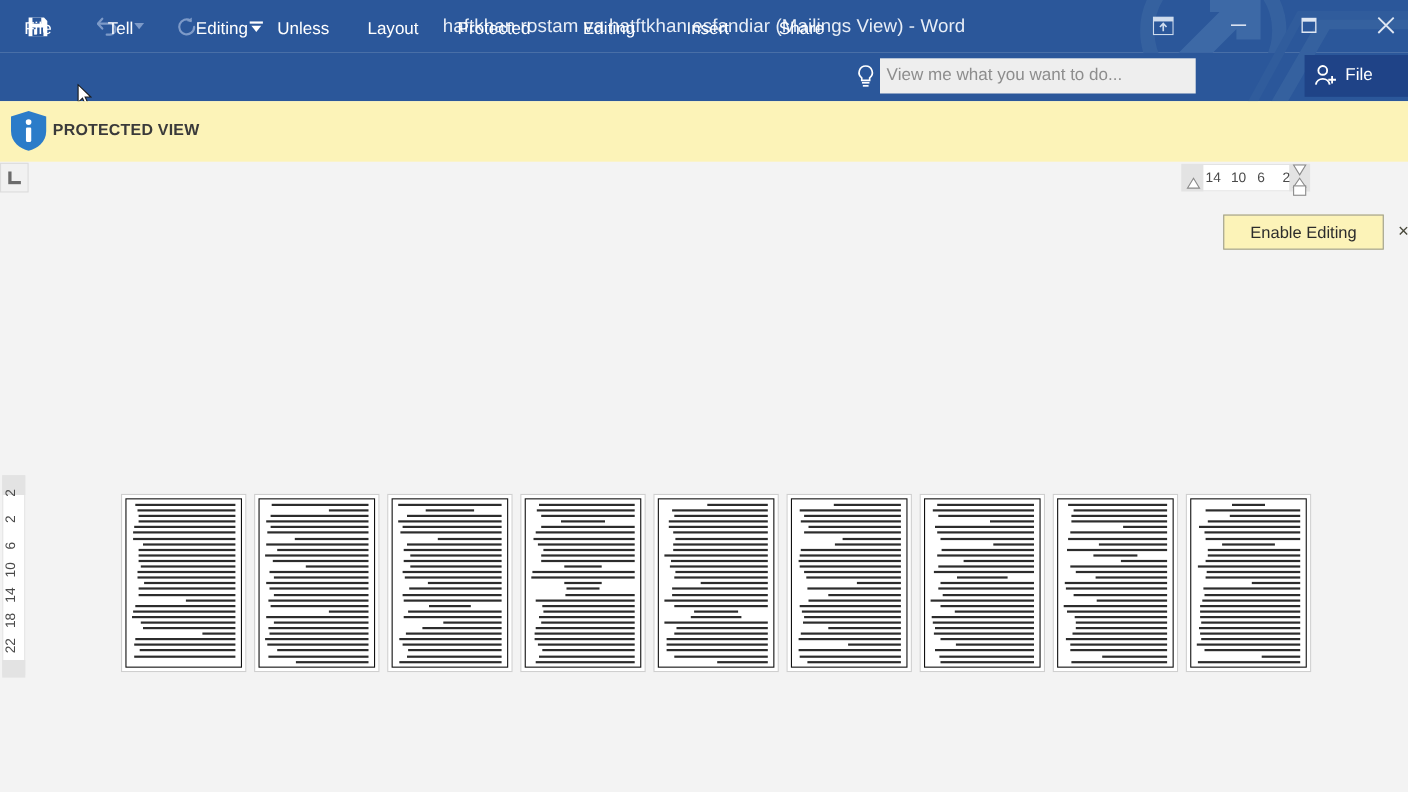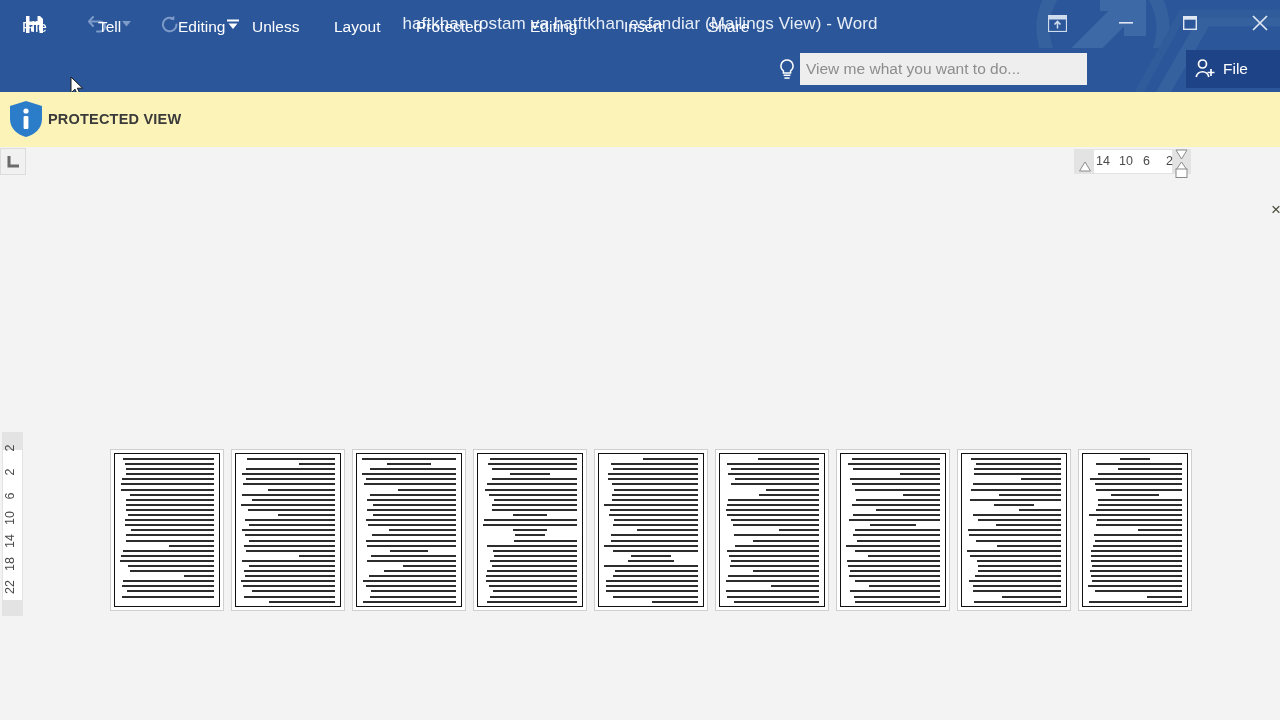--- a/index.html
+++ b/index.html
@@ -293,20 +293,21 @@
   <path d="M1 1 L1 17 L5 13.2 L7.6 19 L10 17.8 L7.4 12.2 L12.6 12.2 Z" fill="#ffffff" stroke="#1a1a1a" stroke-width="1"></path>
 </svg>
 
 <div id="protected-banner">
   <svg id="pv-shield" viewBox="0 0 36 38">
     <path d="M18 1 L34 6 V19 C34 29 26 35 18 37 C10 35 2 29 2 19 V6 Z" fill="#2b7cc9"></path>
     <circle cx="18" cy="11" r="2.6" fill="#ffffff"></circle>
     <rect x="15.6" y="16" width="4.8" height="13" rx="1" fill="#ffffff"></rect>
   </svg>
   <div id="pv-label">PROTECTED VIEW</div>
+  <div id="enable-editing">Enable Editing</div>
   <div id="banner-close">×</div>
 </div>
 
 <div id="ruler-corner">
   <svg width="13" height="13" viewBox="0 0 13 13">
     <path d="M2 1 V11 H12" stroke="#6b6b6b" stroke-width="3" fill="none"></path>
   </svg>
 </div>
 
 <div id="h-ruler"></div>

